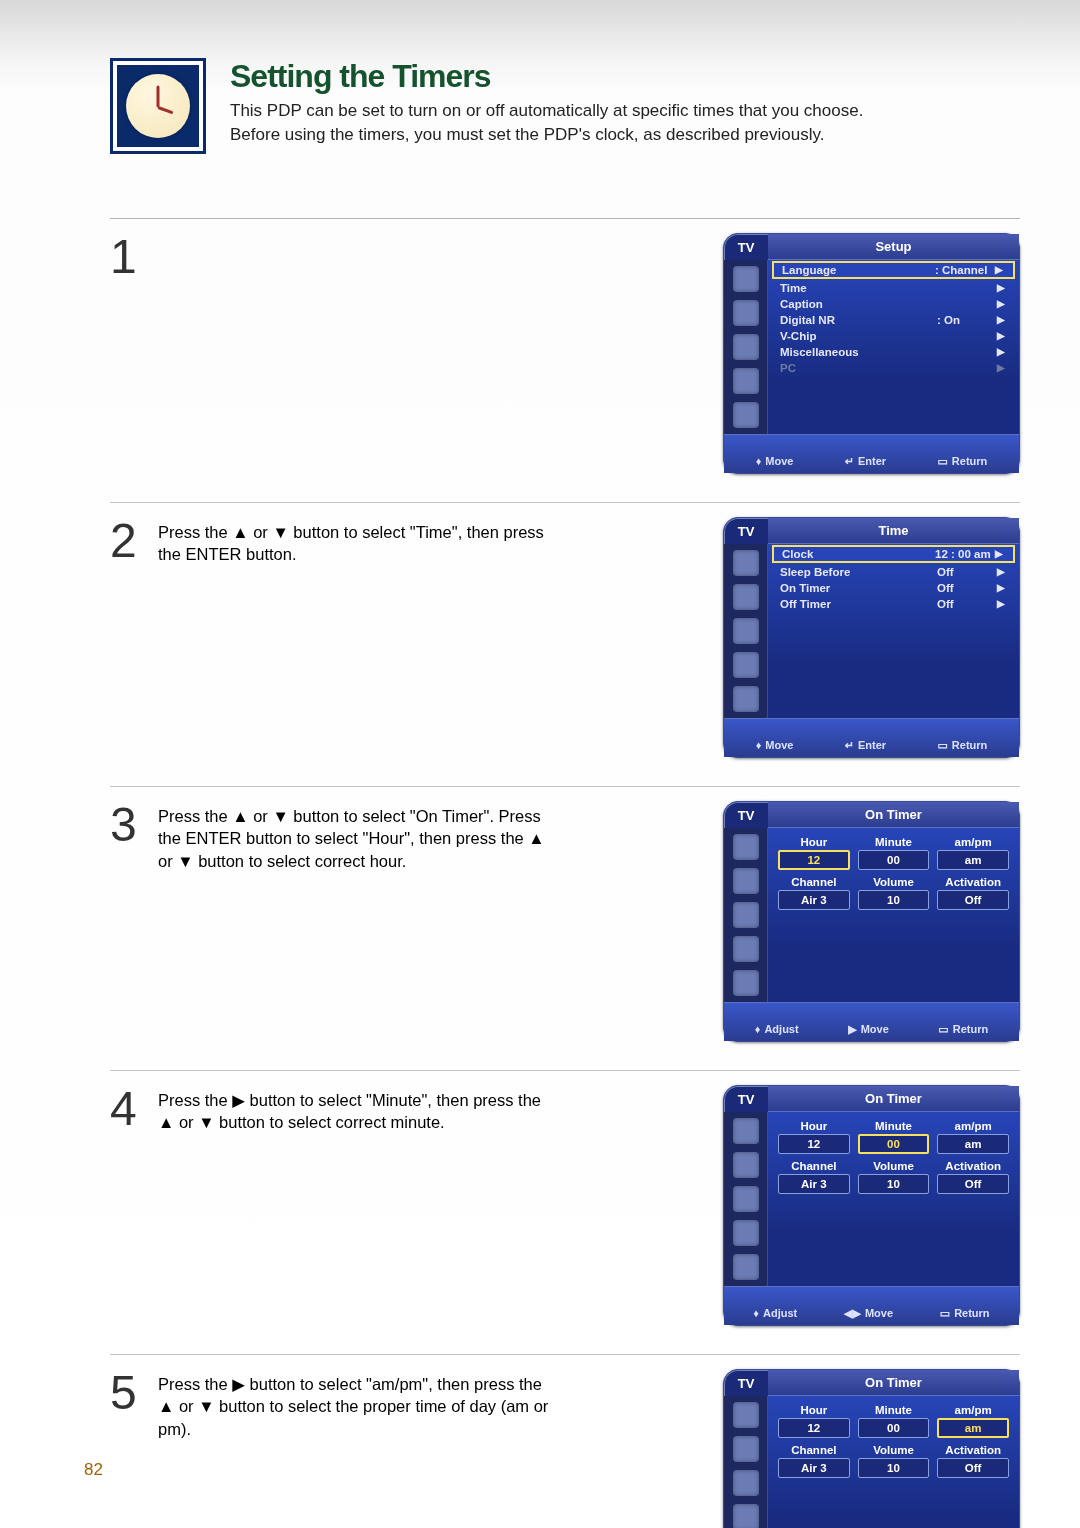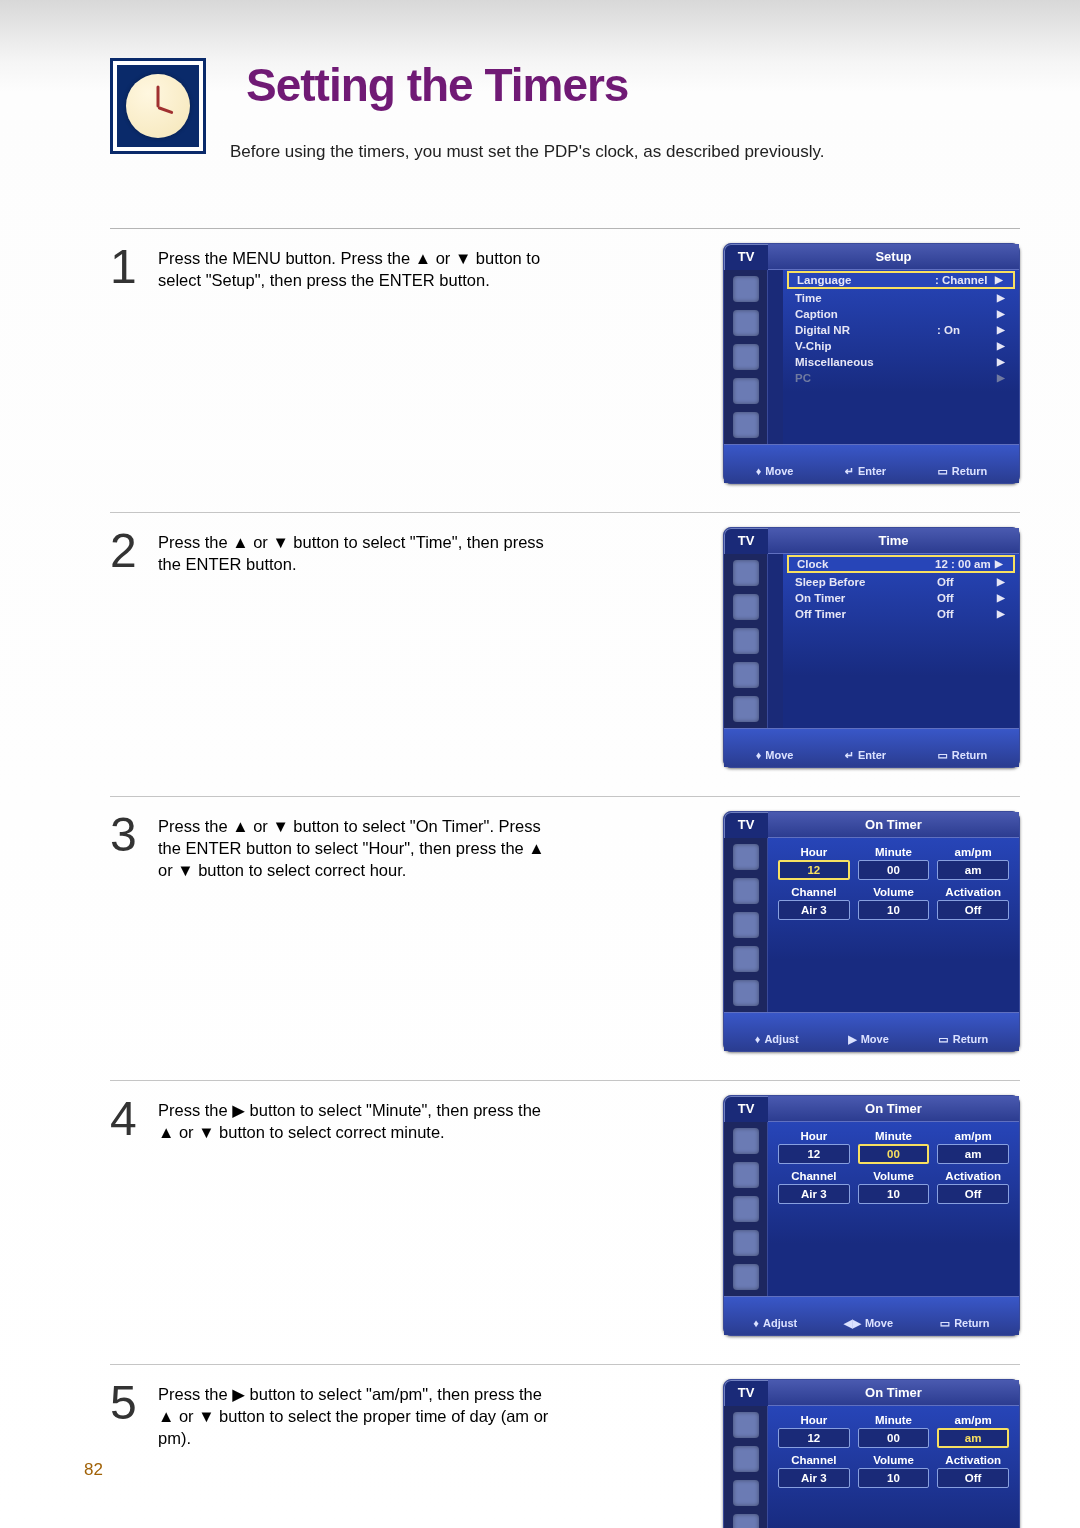--- a/index.html
+++ b/index.html
@@ -42,24 +42,24 @@
     background: #a03030;
     top: 50%;
     left: 50%;
     transform-origin: left center;
     height: 3px;
     border-radius: 2px;
   }
   .clock-face::before { width: 22px; transform: rotate(-90deg); }
   .clock-face::after  { width: 16px; transform: rotate(20deg); }
   .title-block h1 {
-    margin: 0 0 4px 16px;
-    font-size: 46px;
+    margin: 0 0 4px 0;
+    font-size: 32px;
     font-weight: 700;
-    color: #701a75;
+    color: #14532d;
     letter-spacing: -1px;
   }
   .title-block p {
     margin: 0;
     font-size: 17px;
     line-height: 1.4;
     color: #222;
     font-weight: 300;
   }
 
@@ -92,21 +92,21 @@
   .step-spacer { flex: 1; }
 
   
   .osd {
     width: 295px;
     font-size: 12px;
     font-weight: 700;
     color: #fff;
     background: #1a2a78;
     border: 1px solid #3a4a9a;
-    border-radius: 8px;
+    border-radius: 15px;
     box-shadow: 0 0 0 1px #7080c0 inset, 0 1px 3px rgba(0,0,0,.5);
     flex-shrink: 0;
   }
   .osd-title {
     display: grid;
     grid-template-columns: 44px 1fr;
     align-items: center;
   }
   .osd-tv {
     text-align: center;
@@ -136,21 +136,20 @@
   }
   .osd-icons .ico {
     width: 26px;
     height: 26px;
     border-radius: 4px;
     background: #6b7bb4;
     box-shadow: 0 0 4px rgba(0,0,0,.4) inset;
   }
   .osd-list {
     background: linear-gradient(180deg, #2745b8, #182b80 70%);
-    margin-left: 15px;
   }
   .osd-row {
     display: grid;
     grid-template-columns: 1fr 60px 14px;
     padding: 2px 8px 2px 12px;
     color: #e6e6f5;
     align-items: center;
     font-size: 11.5px;
   }
   .osd-row.sel {
@@ -215,31 +214,30 @@
 </head>
 <body>
 
 <div class="header">
   <div class="clock-icon-wrap">
     <div class="clock-face"></div>
   </div>
   <div class="title-block">
     <h1>Setting the Timers</h1>
     <p>
-      <br>
+      <span>This PDP can be set to turn on or off automatically at specific times that you choose.</span><br>
       <span>Before using the timers, you must set the PDP's clock, as described previously.</span>
     </p>
   </div>
 </div>
 
 <div class="steps">
 
   <div class="step">
     <div class="step-num">1</div>
-    <div class="step-text">Press the MENU button. Press the ▲ or ▼ button to select "Setup", then press the ENTER button.</div>
     <div class="step-spacer"></div>
     <div class="osd">
       <div class="osd-title">
         <div class="osd-tv">TV</div>
         <div class="osd-heading">Setup</div>
       </div>
       <div class="osd-body">
         <div class="osd-icons">
           <div class="ico"></div>
             <div class="ico"></div>

